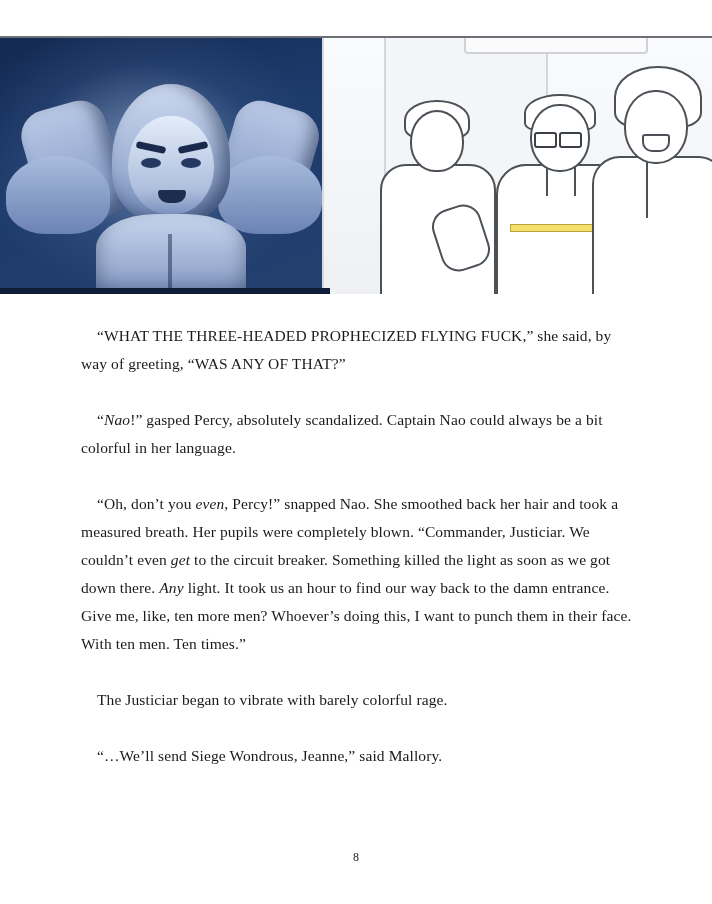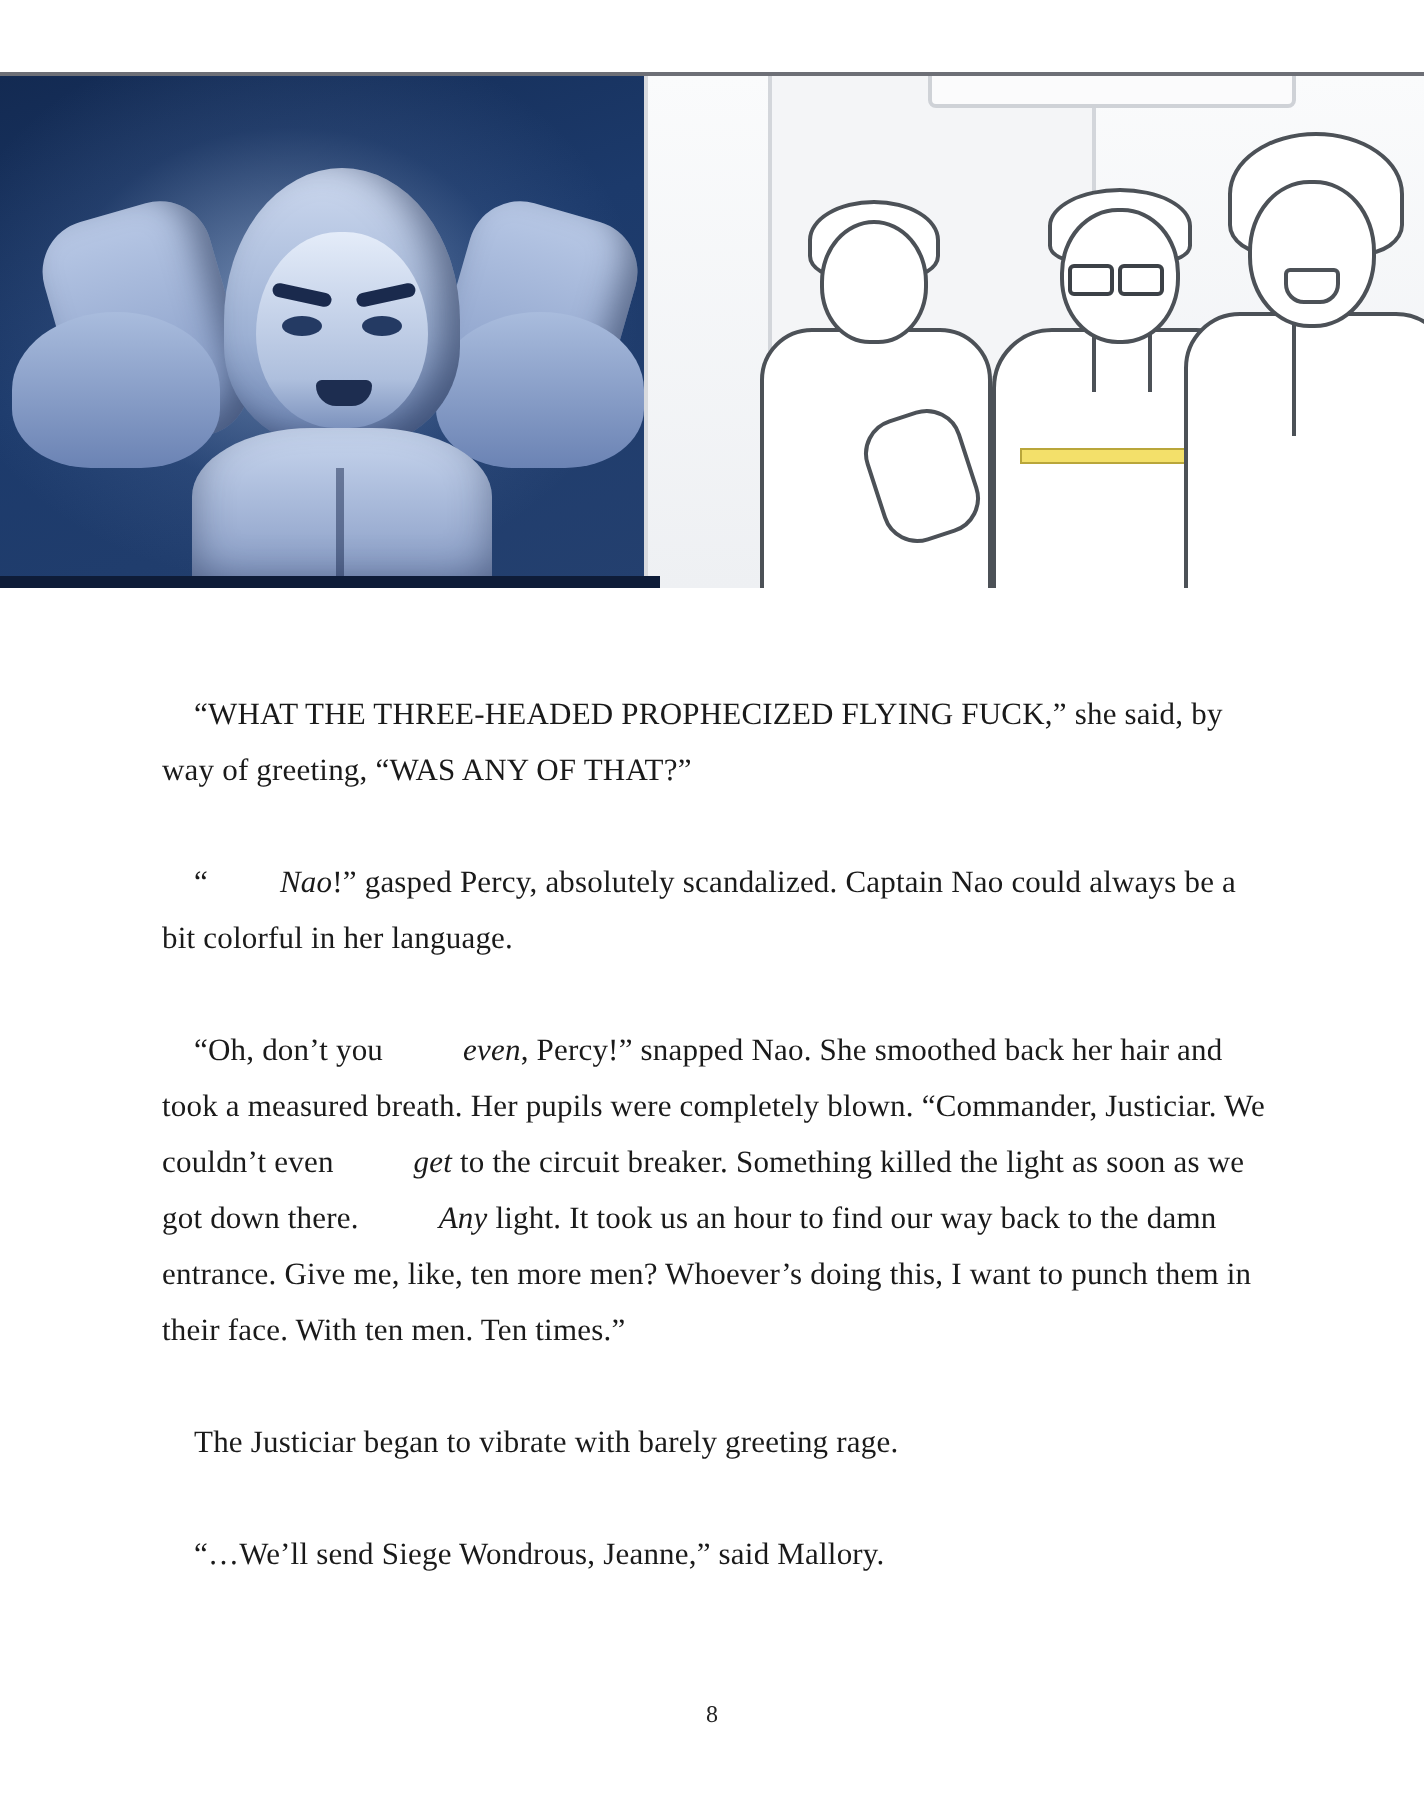--- a/index.html
+++ b/index.html
@@ -294,33 +294,33 @@
   .drip.d2 { left: 56px;  width: 10px; height: 28px; }
   .drip.d3 { left: 96px;  width: 16px; height: 14px; }
   .drip.d4 { left: 148px; width: 12px; height: 34px; }
   .drip.d5 { left: 196px; width: 10px; height: 12px; }
   .drip.d6 { left: 256px; width: 14px; height: 22px; }
   .drip.d7 { left: 306px; width: 9px;  height: 10px; }
 
   
   .content {
     position: absolute;
-    top: 344px;
+    top: 322px;
     left: 81px;
     width: 552px;
   }
   p.para {
     margin: 0 0 28px 0;
     font-size: 15.5px;
     line-height: 28px;
     text-align: left;
     text-indent: 16px;
     letter-spacing: 0.1px;
   }
-  em { font-style: italic; margin-left: 36px; }
+  em { font-style: italic; }
 
   .folio {
     position: absolute;
     top: 850px;
     left: 0;
     width: 712px;
     text-align: center;
     font-size: 12px;
     color: #222;
   }
@@ -385,19 +385,19 @@
       <div class="drip d6"></div>
       <div class="drip d7"></div>
 
     </div>
   </div>
 
   <div class="content">
     <p class="para">“WHAT THE THREE-HEADED PROPHECIZED FLYING FUCK,” she said, by way of greeting, “WAS ANY OF THAT?”</p>
     <p class="para">“<em>Nao</em>!” gasped Percy, absolutely scandalized. Captain Nao could always be a bit colorful in her language.</p>
     <p class="para">“Oh, don’t you <em>even</em>, Percy!” snapped Nao. She smoothed back her hair and took a measured breath. Her pupils were completely blown. “Commander, Justiciar. We couldn’t even <em>get</em> to the circuit breaker. Something killed the light as soon as we got down there. <em>Any</em> light. It took us an hour to find our way back to the damn entrance. Give me, like, ten more men? Whoever’s doing this, I want to punch them in their face. With ten men. Ten times.”</p>
-    <p class="para">The Justiciar began to vibrate with barely greeting rage.</p>
+    <p class="para">The Justiciar began to vibrate with barely colorful rage.</p>
     <p class="para">“…We’ll send Siege Wondrous, Jeanne,” said Mallory.</p>
   </div>
 
   <div class="folio">8</div>
 
 </div>
 
 </body></html>

